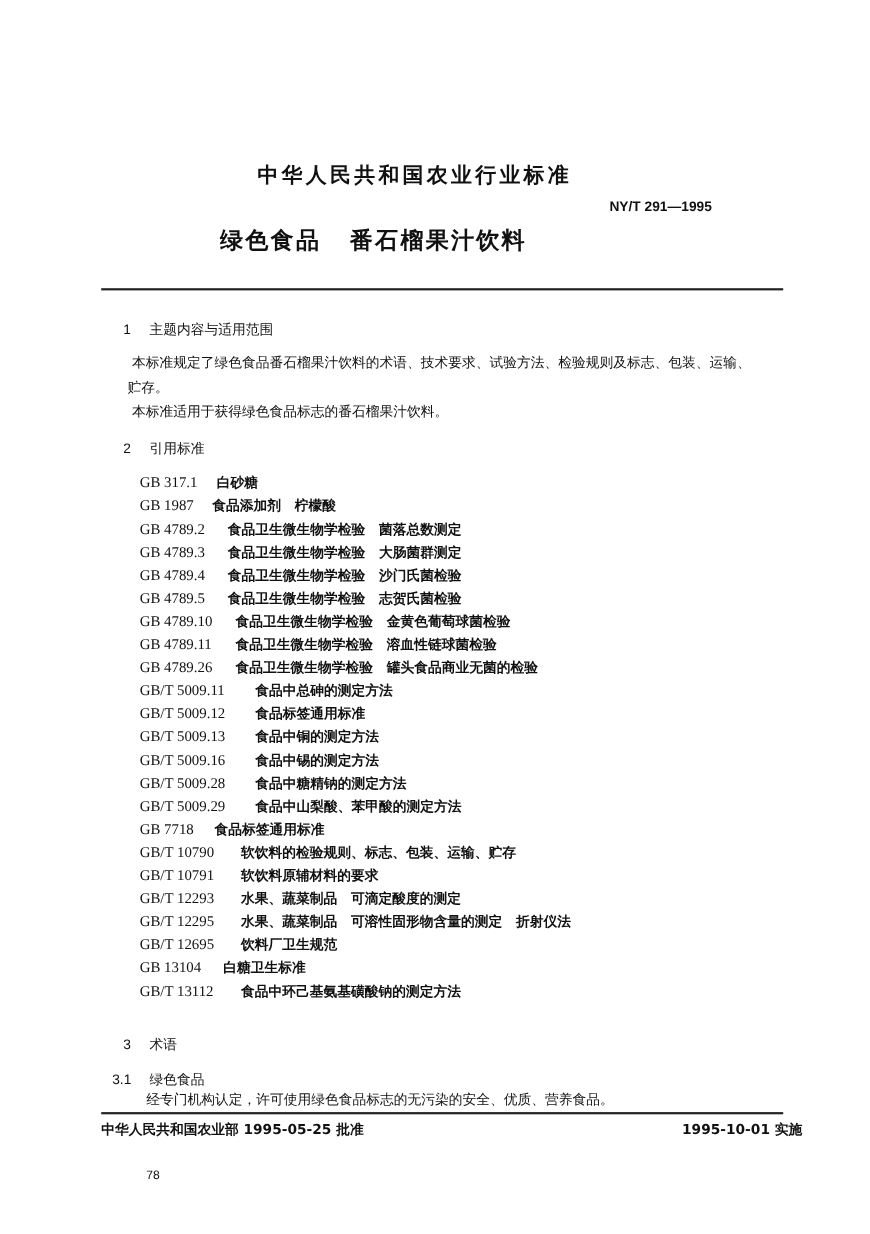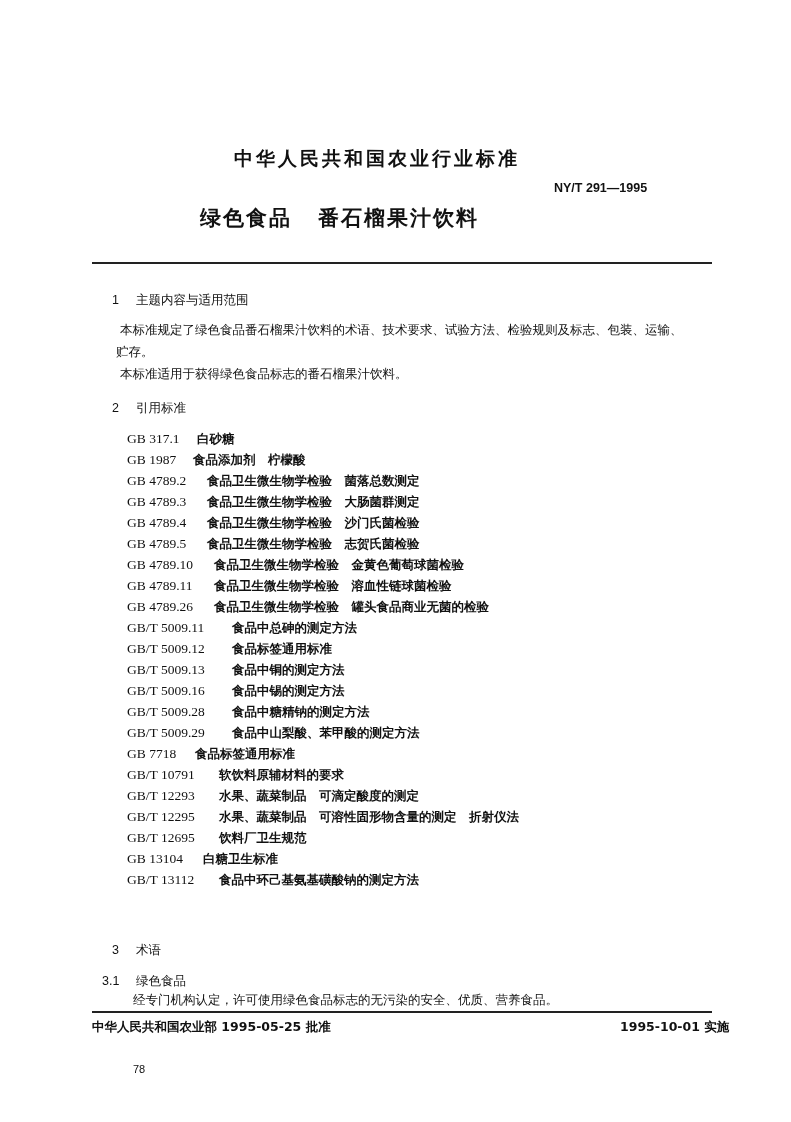--- a/index.html
+++ b/index.html
@@ -57,20 +57,21 @@
   <div class="ref-row"><span class="ref-code" style="width:87px">GB 4789.10</span><span class="ref-title">食品卫生微生物学检验　金黄色葡萄球菌检验</span></div>
   <div class="ref-row"><span class="ref-code" style="width:87px">GB 4789.11</span><span class="ref-title">食品卫生微生物学检验　溶血性链球菌检验</span></div>
   <div class="ref-row"><span class="ref-code" style="width:87px">GB 4789.26</span><span class="ref-title">食品卫生微生物学检验　罐头食品商业无菌的检验</span></div>
   <div class="ref-row"><span class="ref-code" style="width:105px">GB/T 5009.11</span><span class="ref-title">食品中总砷的测定方法</span></div>
   <div class="ref-row"><span class="ref-code" style="width:105px">GB/T 5009.12</span><span class="ref-title">食品标签通用标准</span></div>
   <div class="ref-row"><span class="ref-code" style="width:105px">GB/T 5009.13</span><span class="ref-title">食品中铜的测定方法</span></div>
   <div class="ref-row"><span class="ref-code" style="width:105px">GB/T 5009.16</span><span class="ref-title">食品中锡的测定方法</span></div>
   <div class="ref-row"><span class="ref-code" style="width:105px">GB/T 5009.28</span><span class="ref-title">食品中糖精钠的测定方法</span></div>
   <div class="ref-row"><span class="ref-code" style="width:105px">GB/T 5009.29</span><span class="ref-title">食品中山梨酸、苯甲酸的测定方法</span></div>
   <div class="ref-row"><span class="ref-code" style="width:68px">GB 7718</span><span class="ref-title">食品标签通用标准</span></div>
+  <div class="ref-row"><span class="ref-code" style="width:92px">GB/T 10790</span><span class="ref-title">软饮料的检验规则、标志、包装、运输、贮存</span></div>
   <div class="ref-row"><span class="ref-code" style="width:92px">GB/T 10791</span><span class="ref-title">软饮料原辅材料的要求</span></div>
   <div class="ref-row"><span class="ref-code" style="width:92px">GB/T 12293</span><span class="ref-title">水果、蔬菜制品　可滴定酸度的测定</span></div>
   <div class="ref-row"><span class="ref-code" style="width:92px">GB/T 12295</span><span class="ref-title">水果、蔬菜制品　可溶性固形物含量的测定　折射仪法</span></div>
   <div class="ref-row"><span class="ref-code" style="width:92px">GB/T 12695</span><span class="ref-title">饮料厂卫生规范</span></div>
   <div class="ref-row"><span class="ref-code" style="width:76px">GB 13104</span><span class="ref-title">白糖卫生标准</span></div>
   <div class="ref-row"><span class="ref-code" style="width:92px">GB/T 13112</span><span class="ref-title">食品中环己基氨基磺酸钠的测定方法</span></div>
 </div>
 
 <div class="abs sec-head" style="left:94px; top:942px;">
   <span class="num">3</span><span>术语</span>

